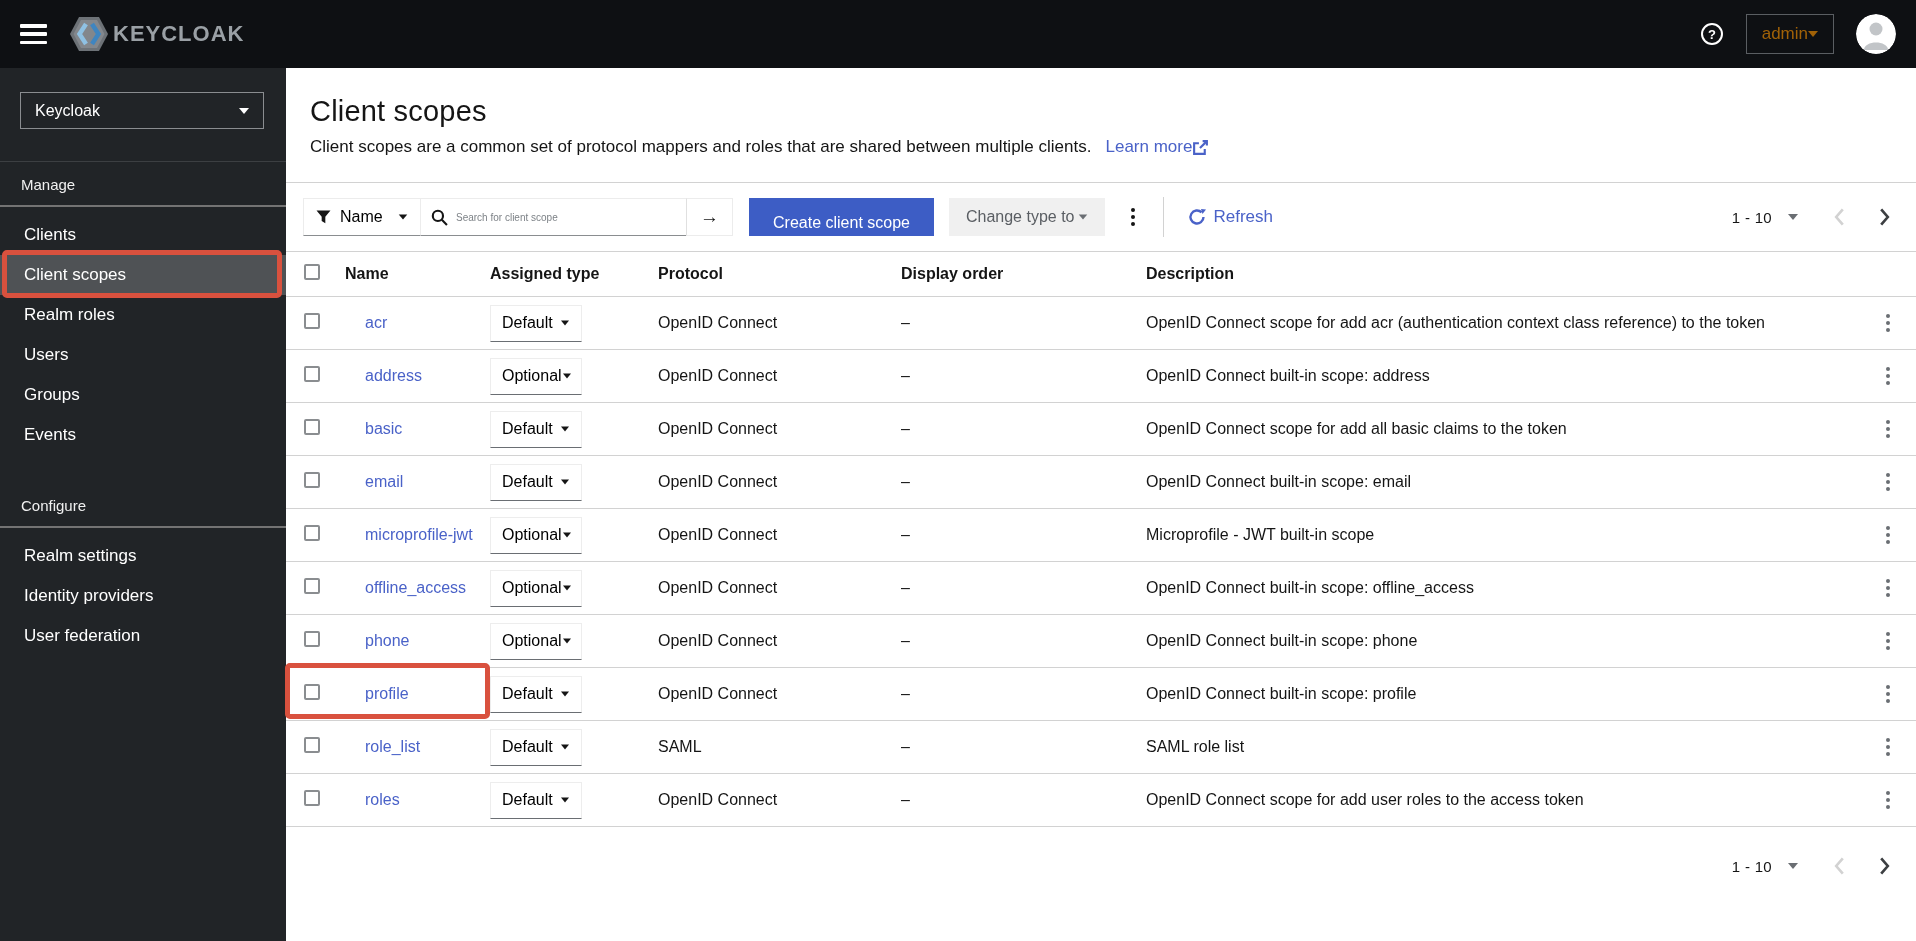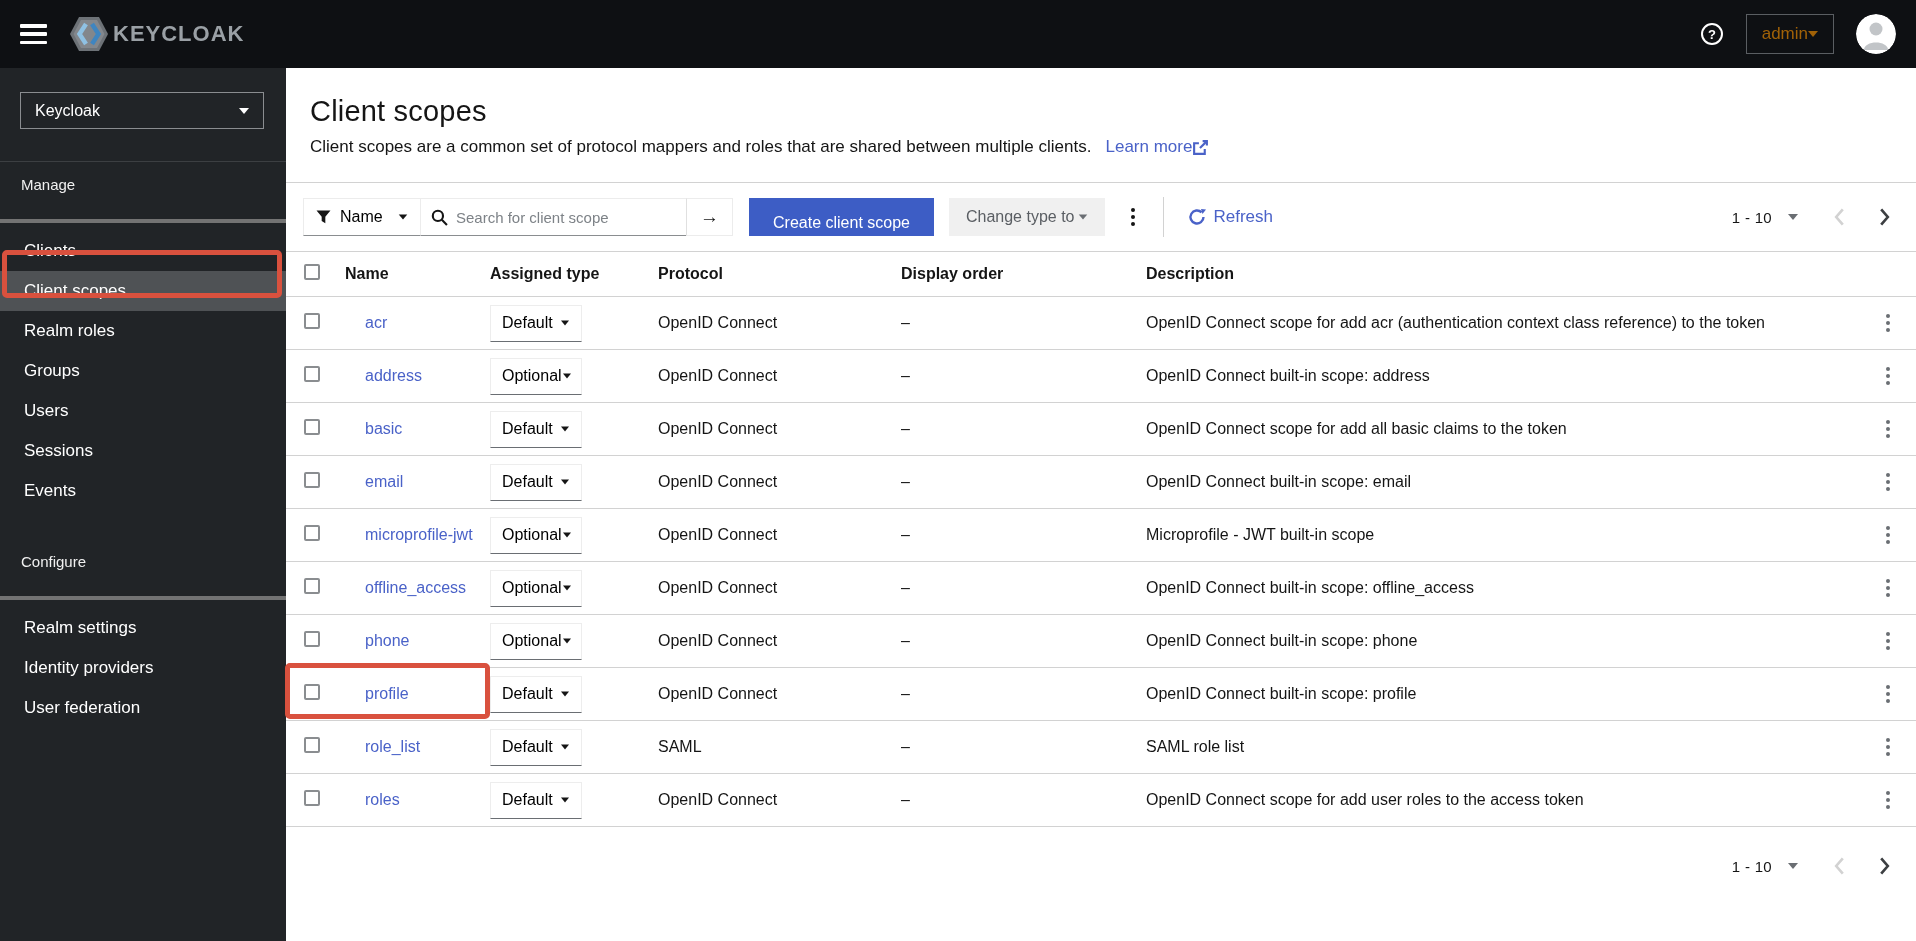--- a/index.html
+++ b/index.html
@@ -28,40 +28,40 @@
   .help-btn{background:none;border:none;cursor:pointer;display:flex;}
   .user-dropdown{display:flex;align-items:center;border:1px solid #5a5e62;background:none;color:#a16207;font-size:17px;padding:9px 15px;cursor:pointer;font-family:inherit;}
   .caret-down{width:0;height:0;border-left:5px solid transparent;border-right:5px solid transparent;border-top:6px solid currentColor;display:inline-block;}
   .avatar{width:40px;height:40px;border-radius:50%;overflow:hidden;display:flex;}
 
   
   .sidebar{position:absolute;top:68px;left:0;width:286px;height:873px;background:var(--sidebar);color:#fff;}
   .realm-block{padding:24px 20px 32px 20px;border-bottom:1px solid #3c3f42;}
   .realm-selector{width:244px;height:37px;border:1px solid #8a8d90;display:flex;align-items:center;justify-content:space-between;padding:0 14px;font-size:16px;color:#fff;background:none;cursor:pointer;font-family:inherit;}
   .realm-selector .caret-down{color:#fff;}
-  .nav-section-title{font-size:15px;color:#f0f0f0;padding:14px 0 26px 21px;border-bottom:4px solid #737373;}
+  .nav-section-title{font-size:15px;color:#f0f0f0;padding:14px 0 12px 21px;border-bottom:2px solid #737373;}
   .nav-list{list-style:none;padding-top:8px;}
   .nav-item{height:40px;display:flex;align-items:center;padding-left:24px;font-size:17px;color:#fff;cursor:pointer;}
   .nav-item.selected{background:var(--nav-selected);}
   .nav-section.configure{margin-top:28px;}
 
   
   .content{position:absolute;top:68px;left:286px;width:1630px;height:873px;background:#fff;}
   .page-head{padding:27px 26px 0 24px;height:114px;}
   .page-title{font-size:29px;font-weight:500;color:var(--text);letter-spacing:.2px;}
   .page-sub{margin-top:9px;font-size:17px;color:var(--text);display:flex;align-items:center;}
   .learn-more{margin-left:14px;color:var(--link);text-decoration:none;display:inline-flex;align-items:center;cursor:pointer;}
   .head-divider{border-bottom:1px solid var(--border);}
 
   
   .toolbar{height:68px;display:flex;align-items:center;padding:0 26px 0 17px;}
   .filter-select{width:118px;height:38px;background:#fff;border:1px solid #ececec;border-bottom-color:#8a8d90;display:flex;align-items:center;gap:9px;padding:0 12px;font-size:16px;cursor:pointer;font-family:inherit;}
   .filter-select .caret-down{margin-left:auto;color:#151515;transform:scale(.85);}
   .search-box{width:265px;height:38px;border-top:1px solid #ececec;border-bottom:1px solid #8a8d90;display:flex;align-items:center;padding:0 10px;gap:8px;background:#fff;}
-  .search-box input{border:none;outline:none;font-size:15px;flex:1;color:var(--text);font-family:inherit;min-width:0;}
+  .search-box input{border:none;outline:none;font-size:10px;flex:1;color:var(--text);font-family:inherit;min-width:0;}
   .search-box input::placeholder{color:#7d8287;}
   .search-arrow{width:47px;height:38px;border:1px solid #ececec;border-left-color:#e0e0e0;background:#fff;font-size:19px;color:#151515;cursor:pointer;display:flex;align-items:center;justify-content:center;}
   .create-btn{margin-left:16px;height:38px;padding:16px 24px;background:var(--accent);color:#fff;border:none;font-size:16px;cursor:pointer;font-family:inherit;}
   .change-type{margin-left:15px;height:38px;padding:0 17px;background:#f0f0f0;border:none;font-size:16px;color:#5a5e63;display:flex;align-items:center;gap:3px;cursor:pointer;font-family:inherit;}
   .change-type .caret-down{color:#6a6e73;transform:scale(.85);}
   .kebab{background:none;border:none;display:flex;flex-direction:column;gap:3px;align-items:center;cursor:pointer;padding:6px;}
   .kebab i{width:4px;height:4px;border-radius:50%;background:#151515;display:block;}
   .toolbar .kebab{margin-left:20px;}
   .v-divider{width:1px;height:40px;background:var(--border);margin:0 24px 0 22px;}
   .refresh-btn{display:flex;align-items:center;gap:8px;background:none;border:none;color:var(--link);font-size:17px;cursor:pointer;font-family:inherit;}
@@ -149,27 +149,24 @@
             <li class="nav-item">
     <span class="nav-label">Clients</span>
   </li>
             <li class="nav-item selected">
     <span class="nav-label">Client scopes</span>
   </li>
             <li class="nav-item">
     <span class="nav-label">Realm roles</span>
   </li>
             <li class="nav-item">
+    <span class="nav-label">Users</span>
+  </li>
+            <li class="nav-item">
     <span class="nav-label">Groups</span>
-  </li>
-            <li class="nav-item">
-    <span class="nav-label">Users</span>
-  </li>
-            <li class="nav-item">
-    <span class="nav-label">Sessions</span>
   </li>
             <li class="nav-item">
     <span class="nav-label">Events</span>
   </li>
           </ul>
       </div>
       <div class="nav-section configure">
         <div class="nav-section-title">Configure</div>
         <ul class="nav-list">
             <li class="nav-item">

